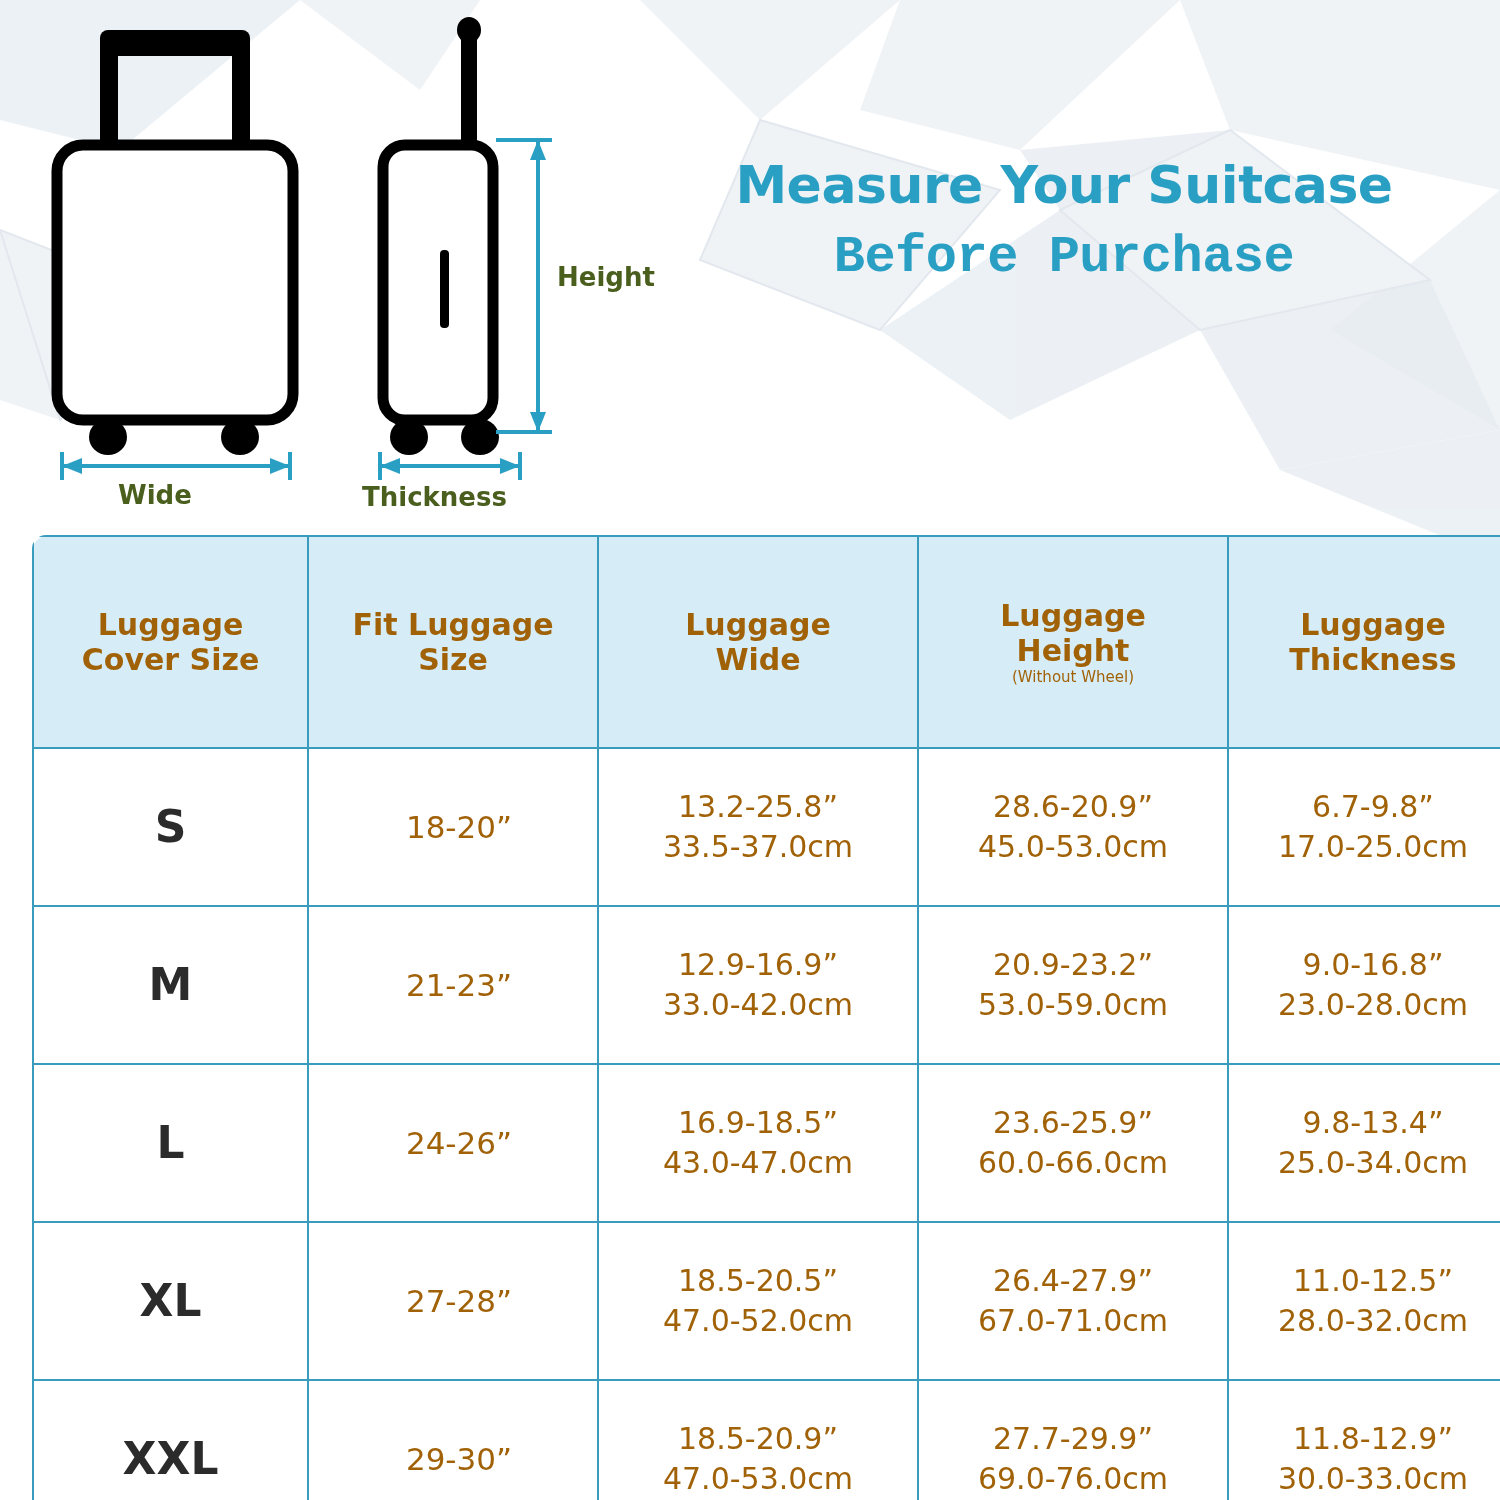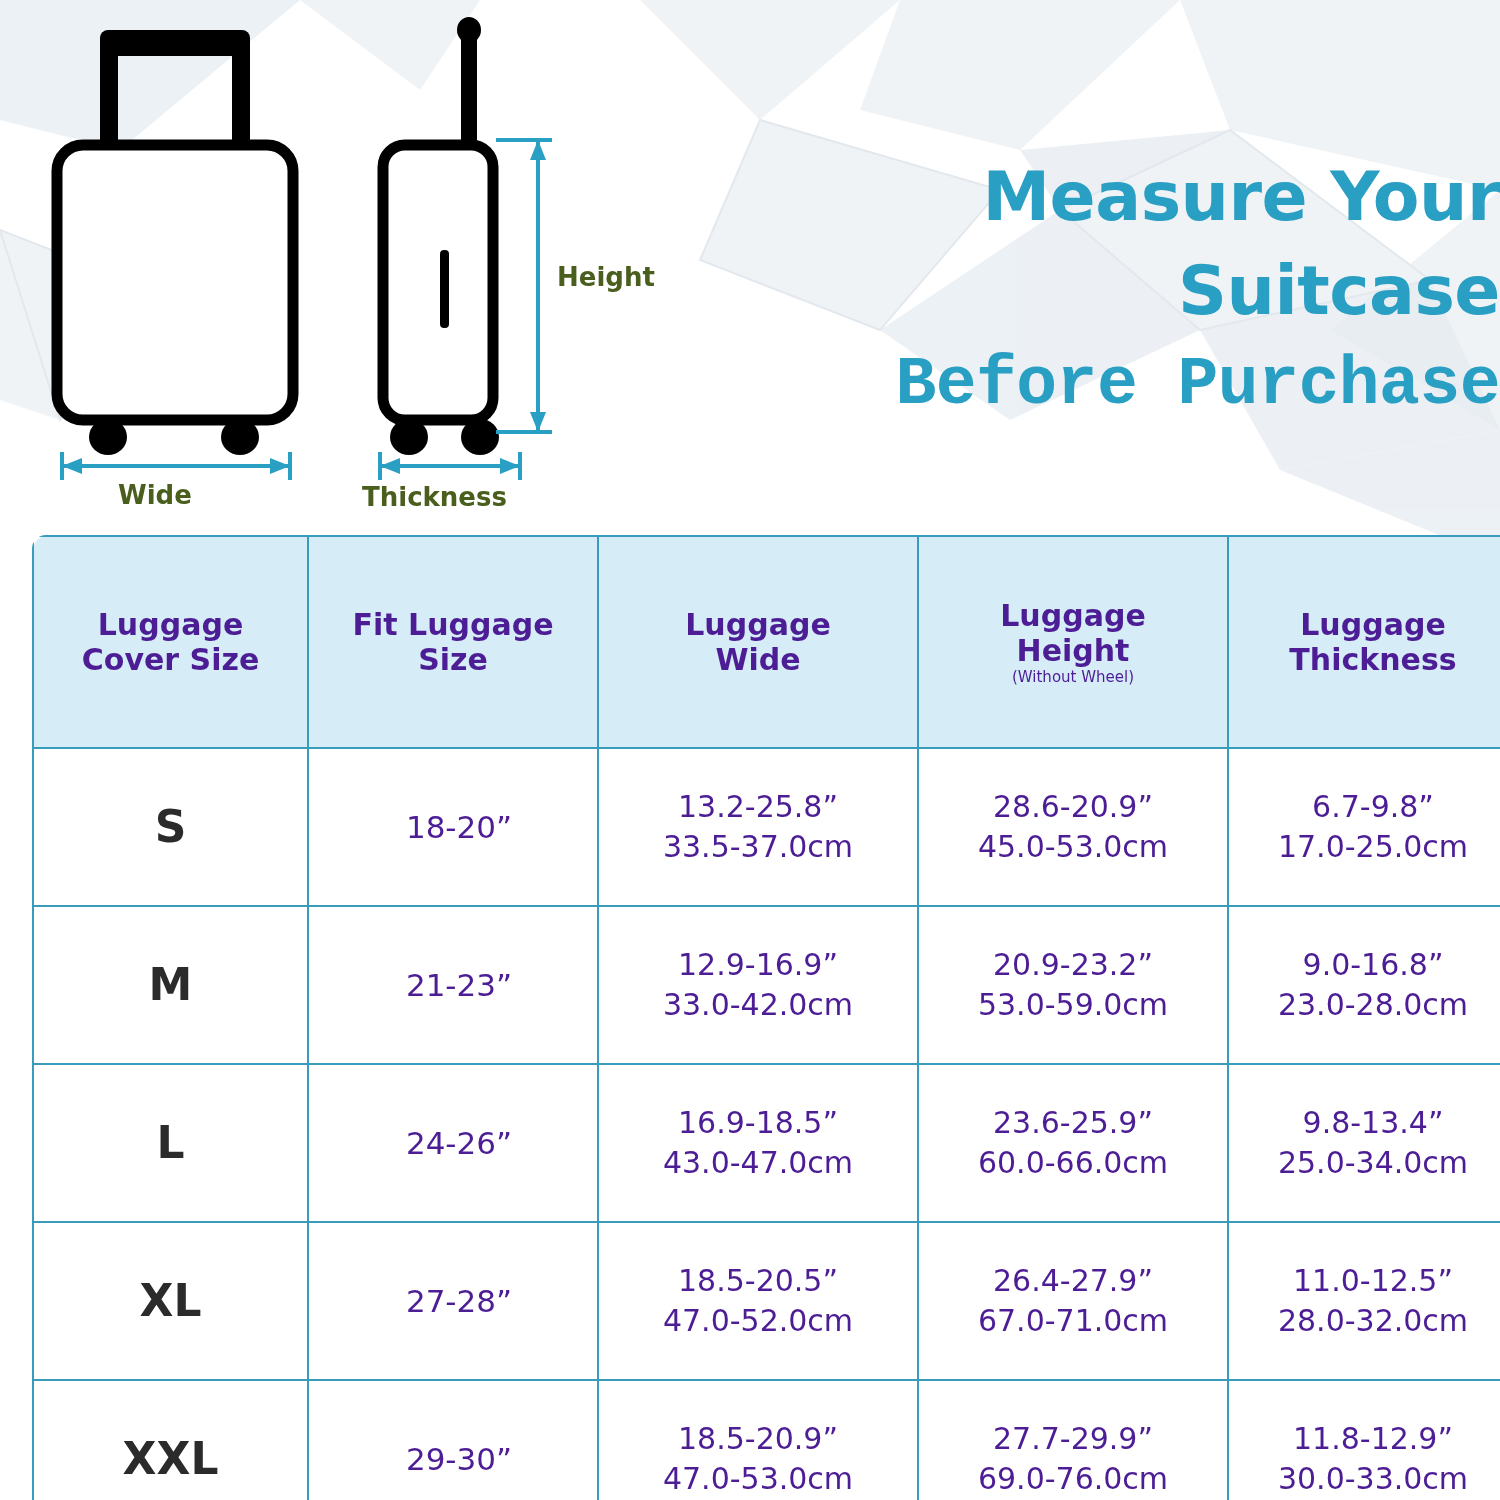--- a/index.html
+++ b/index.html
@@ -34,28 +34,28 @@
   .illustration {
     position: absolute;
     left: 0;
     top: 0;
     width: 660px;
     height: 530px;
   }
 
   .headline {
     position: absolute;
-    left: 660px;
+    left: 644px;
     top: 150px;
     width: 840px;
-    text-align: right;
+    text-align: center;
     color: #2a9fc4;
     font-family: "DejaVu Sans", sans-serif;
     font-weight: bold;
-    font-size: 68px;
+    font-size: 52px;
     line-height: 1.38;
     letter-spacing: -0.5px;
   }
   .headline .l2 { display:block;font-family:Liberation Mono, monospace; }
 
   .dim-label {
     position: absolute;
     color: #4a5e1e;
     font-weight: bold;
     font-size: 26px;
@@ -78,21 +78,21 @@
     border-collapse: collapse;
     table-layout: fixed;
     border-radius: 14px;
     overflow: hidden;
   }
   table.size-table th,
   table.size-table td {
     border: 2px solid #3a9cbd;
     text-align: center;
     vertical-align: middle;
-    color: #4c1d95;
+    color: #a16207;
   }
   thead th {
     background: #d6edf8;
     color: #2f9cc0;
     font-weight: bold;
     font-size: 30px;
     line-height: 1.18;
     height: 198px;
     padding: 6px 4px;
     font-family: "DejaVu Sans", sans-serif;

